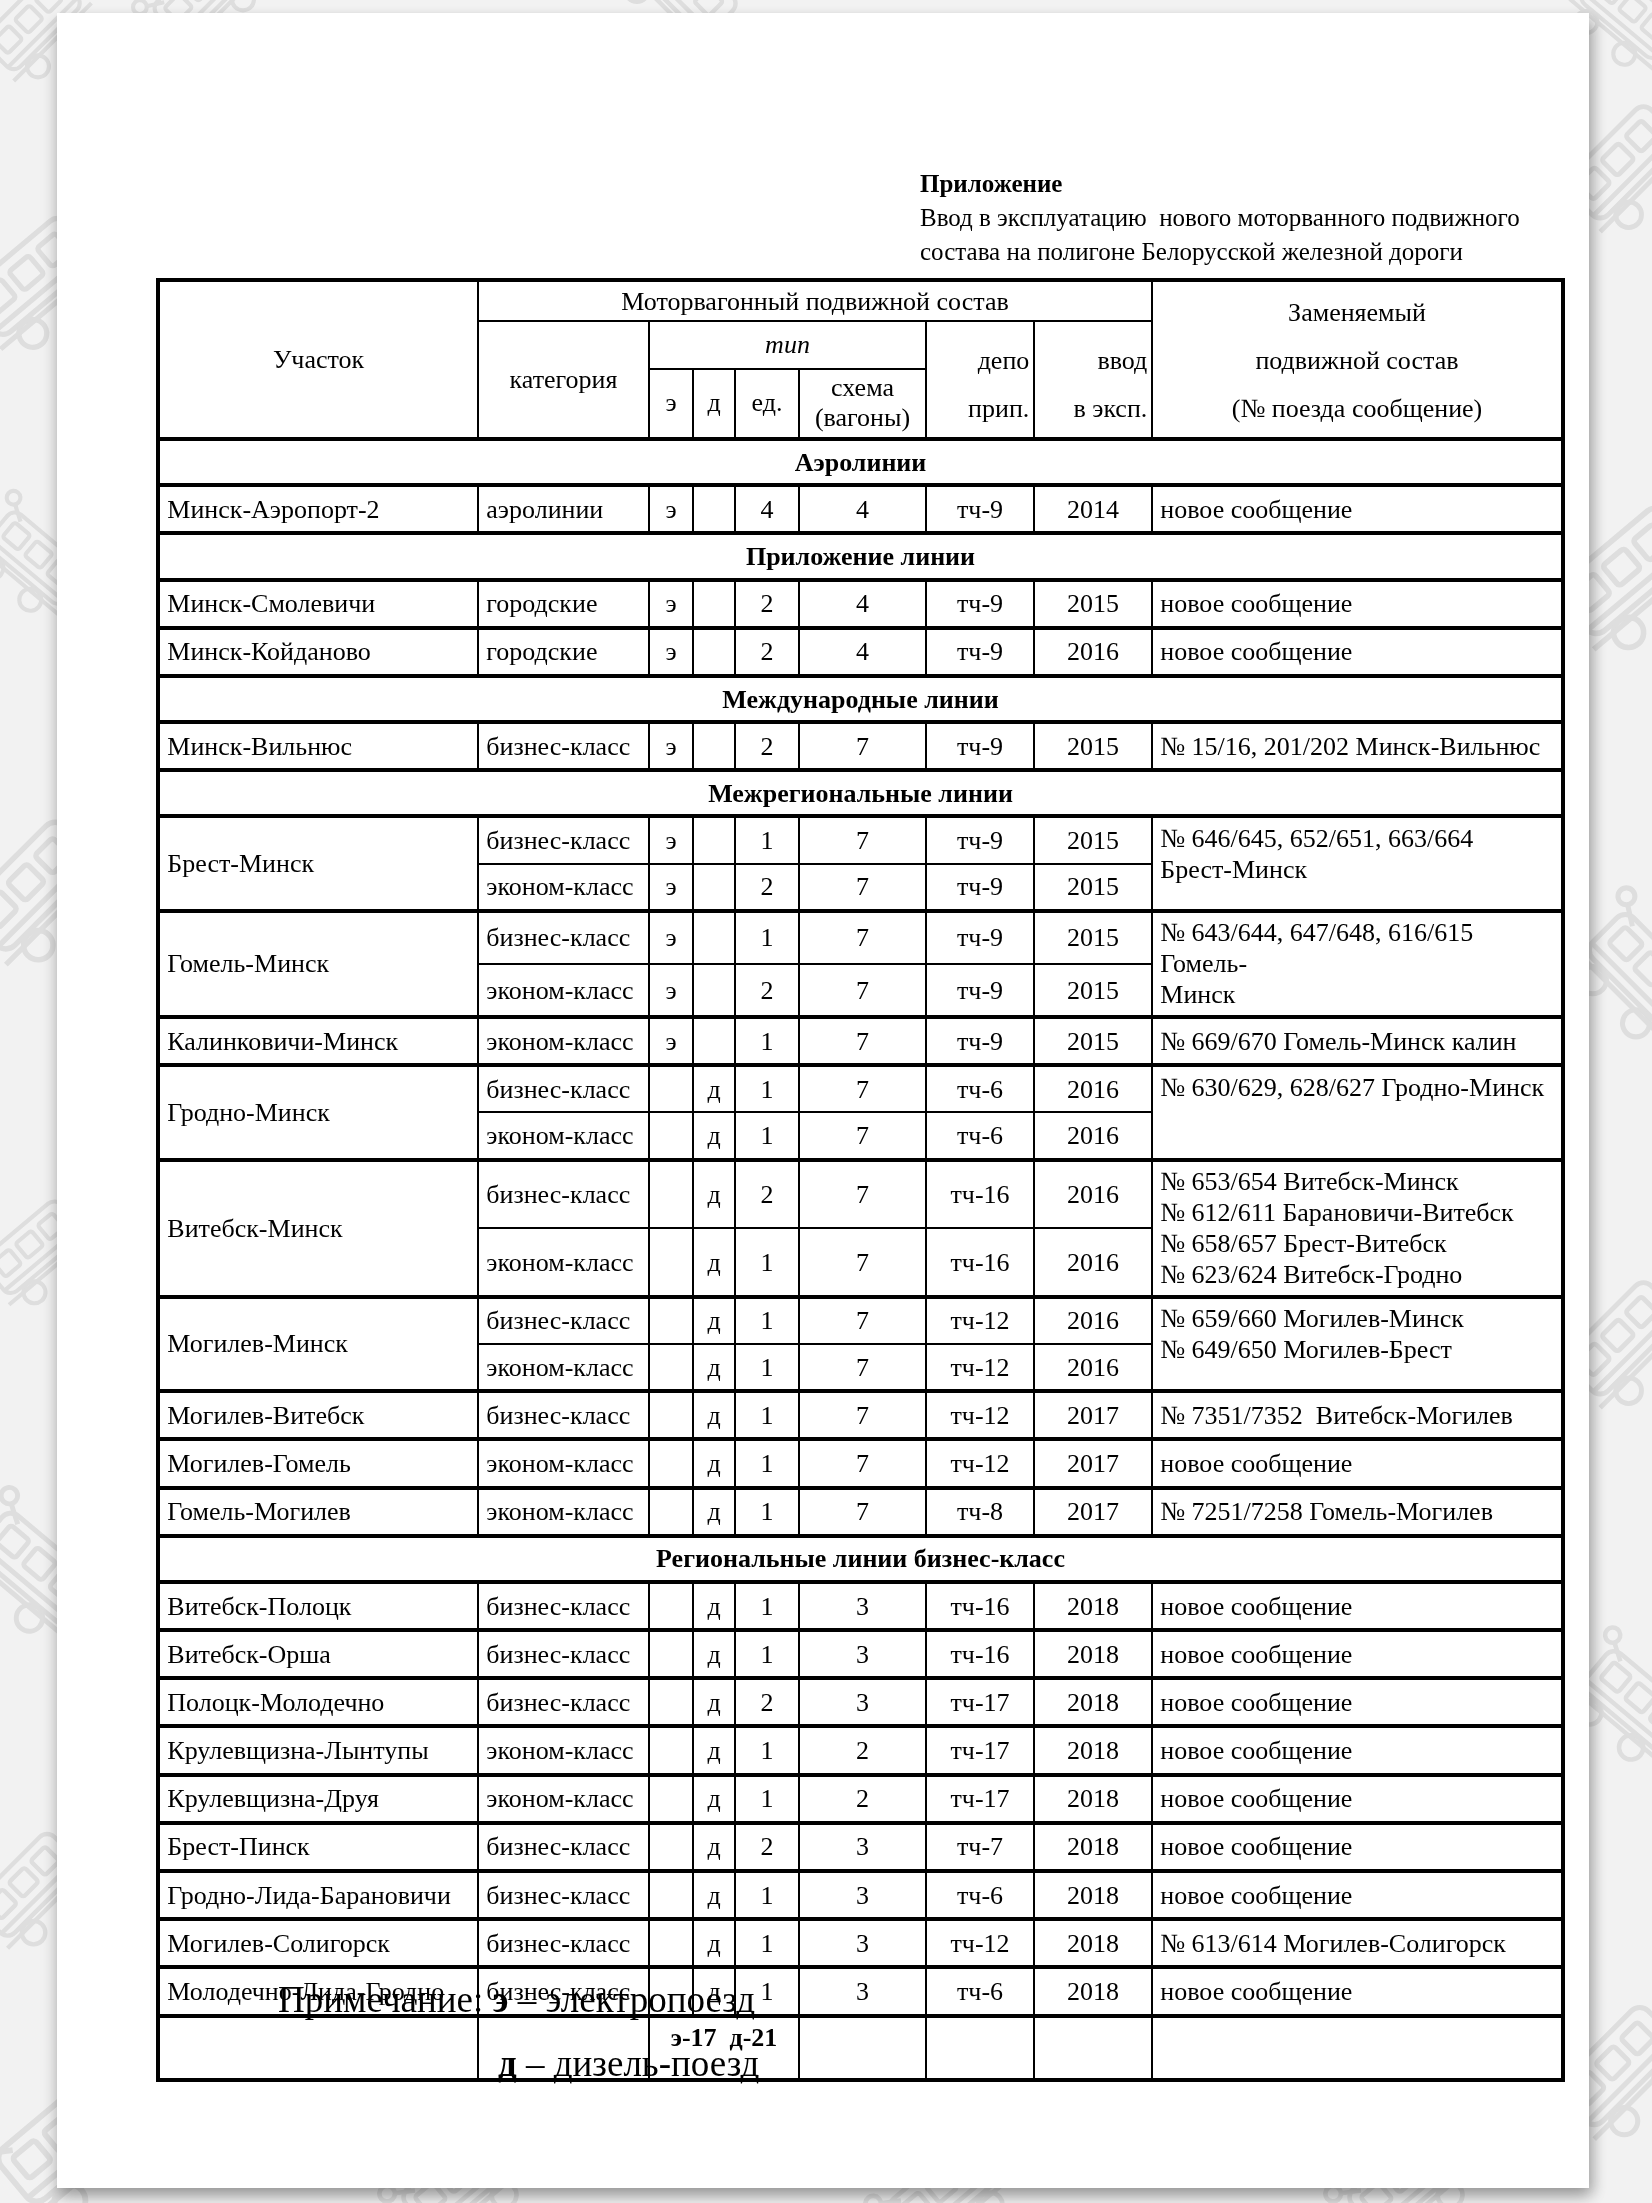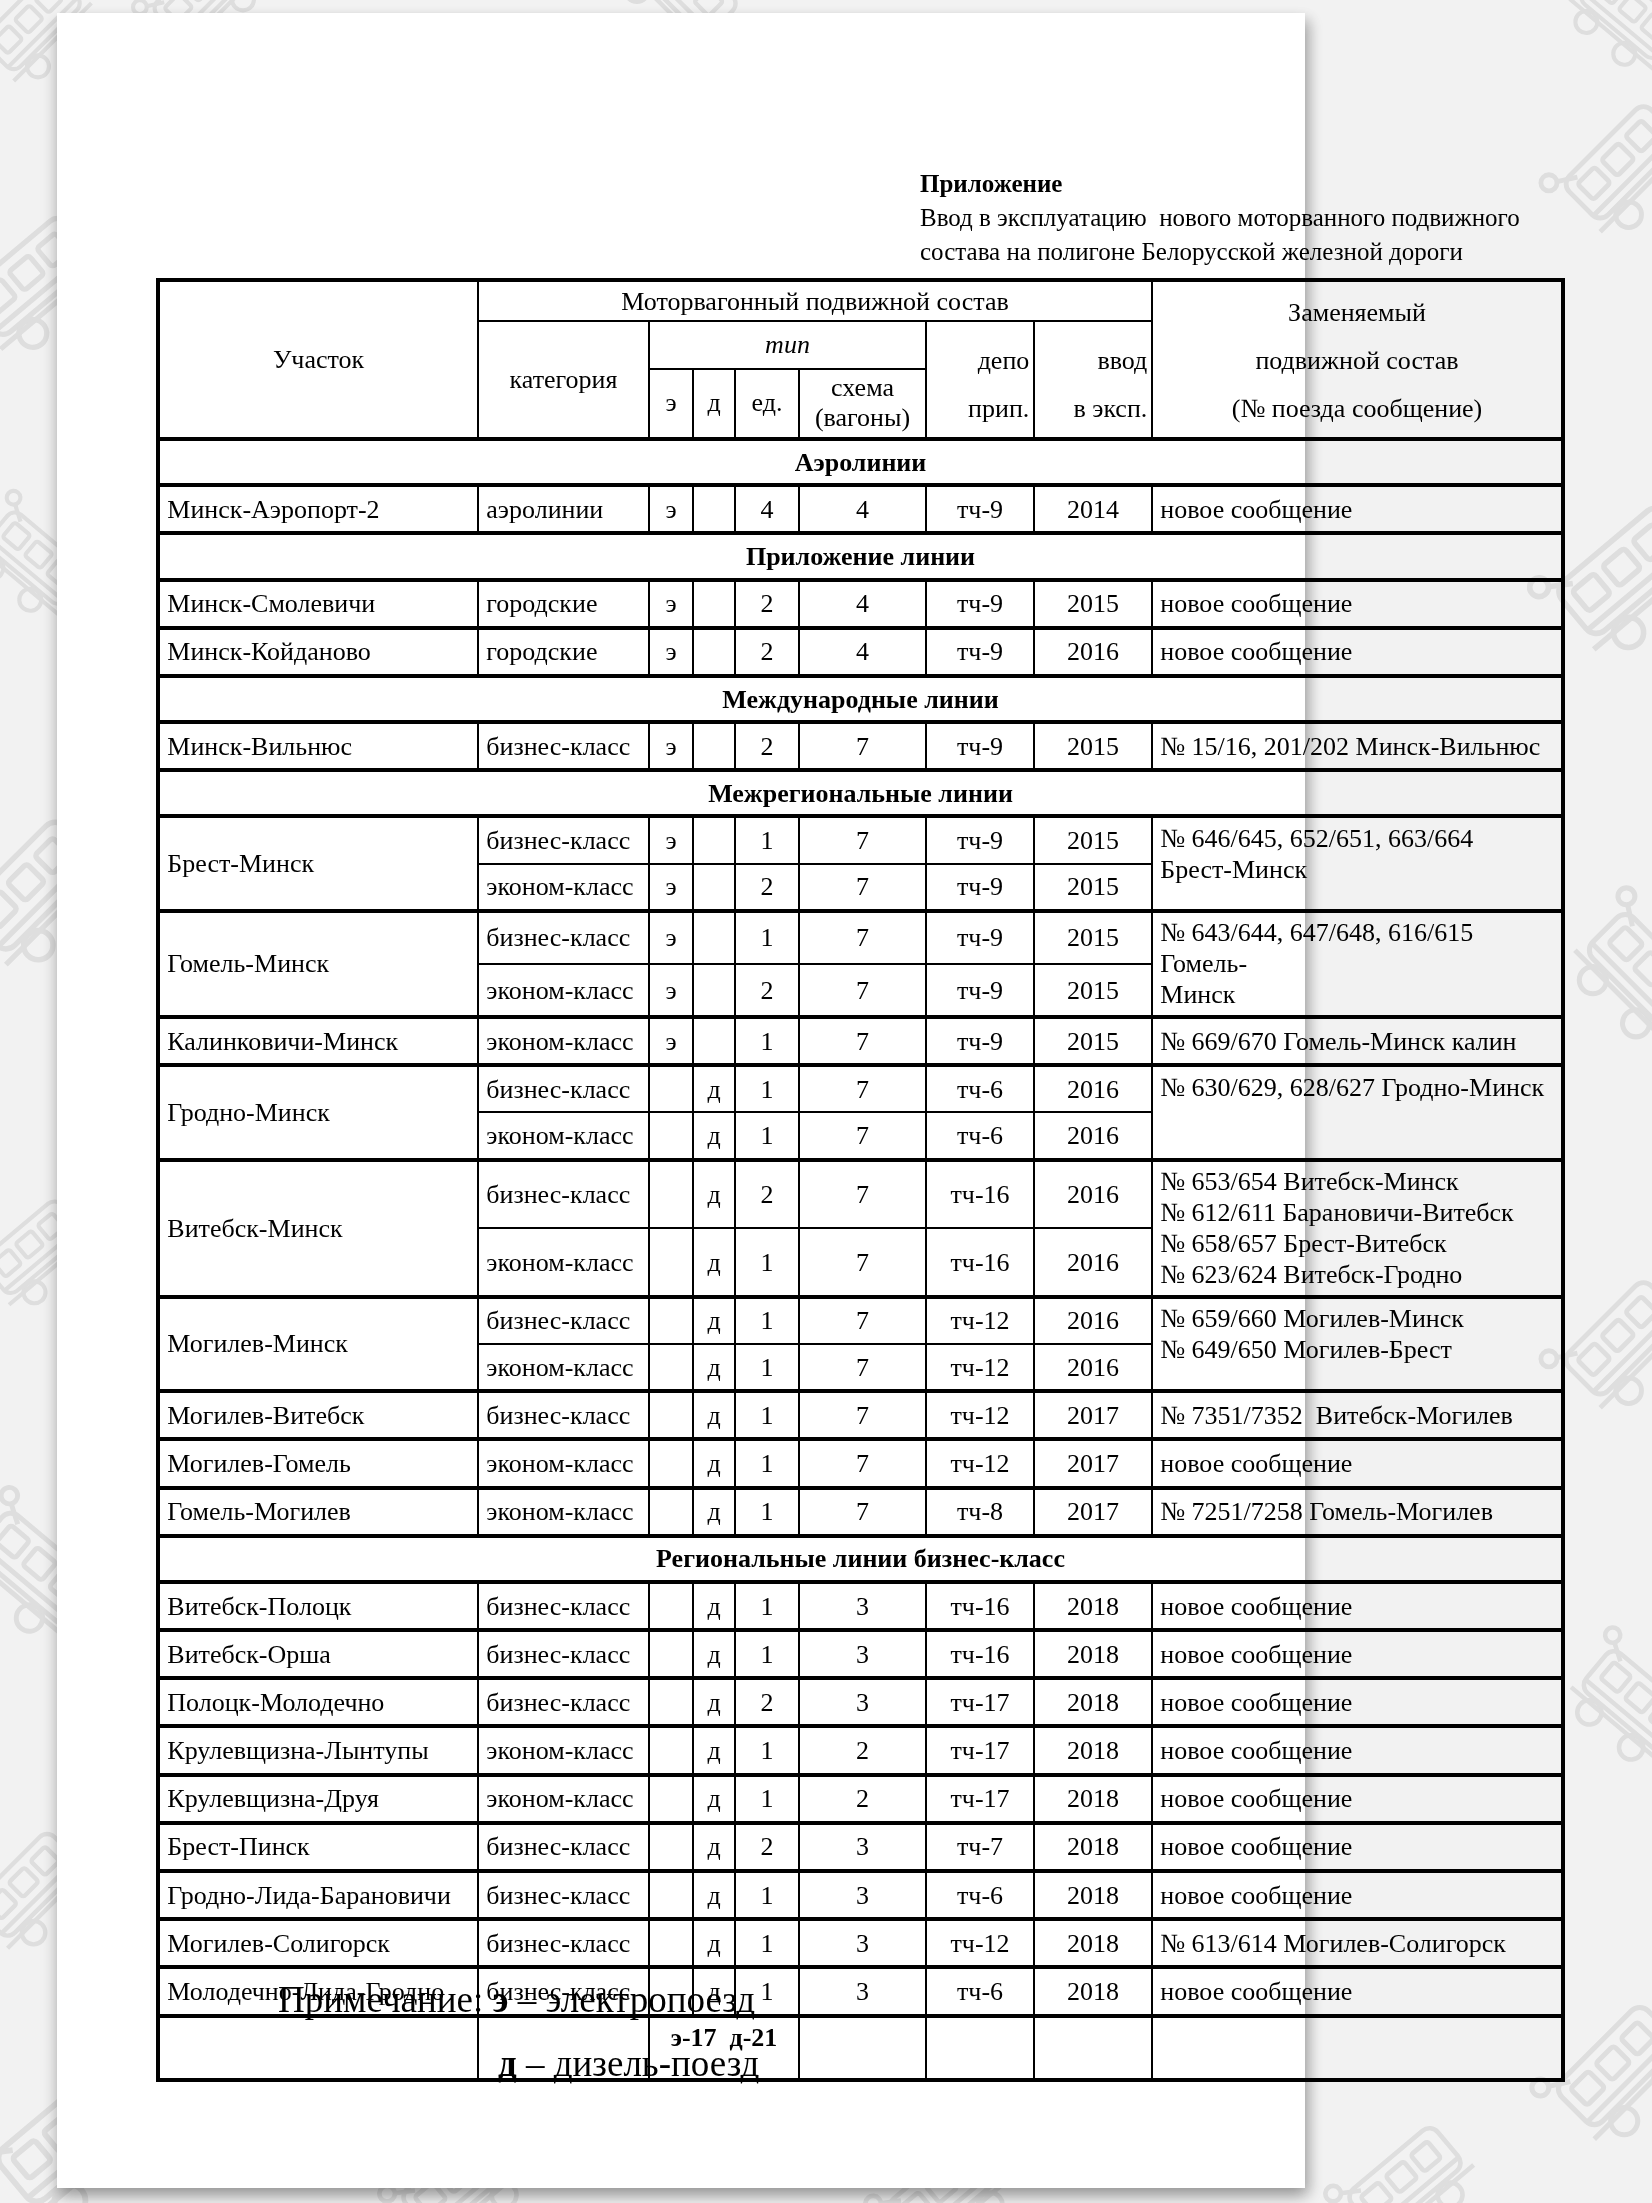--- a/index.html
+++ b/index.html
@@ -5,21 +5,21 @@
   html,body{margin:0;padding:0;}
   body{
     width:1653px;height:2204px;position:relative;overflow:hidden;
     background:#f2f2f2;
     font-family:"Liberation Serif", serif;
     color:#000;
   }
   .wm-layer{position:absolute;left:0;top:0;width:1653px;height:2204px;}
   .wm-icon{position:absolute;color:#dcdcdc;opacity:.9;}
   .page{
-    position:absolute;left:57px;top:13px;width:1248px;height:2175px;
+    position:absolute;left:57px;top:13px;width:1532px;height:2175px;
     background:#ffffff;
     box-shadow:0 9.2px 14.7px rgba(0,0,0,.28), 5.5px 5.5px 13px rgba(0,0,0,.16);
   }
   .appendix{position:absolute;left:863px;top:154px;width:643px;font-size:25px;line-height:34px;}
   .appendix-title{font-weight:bold;}
   .appendix-text{white-space:pre-wrap;}
   table.doc{
     position:absolute;left:99px;top:265px;width:1405px;
     border-collapse:collapse;table-layout:fixed;
     font-size:26px;border:4.6px solid #000;

